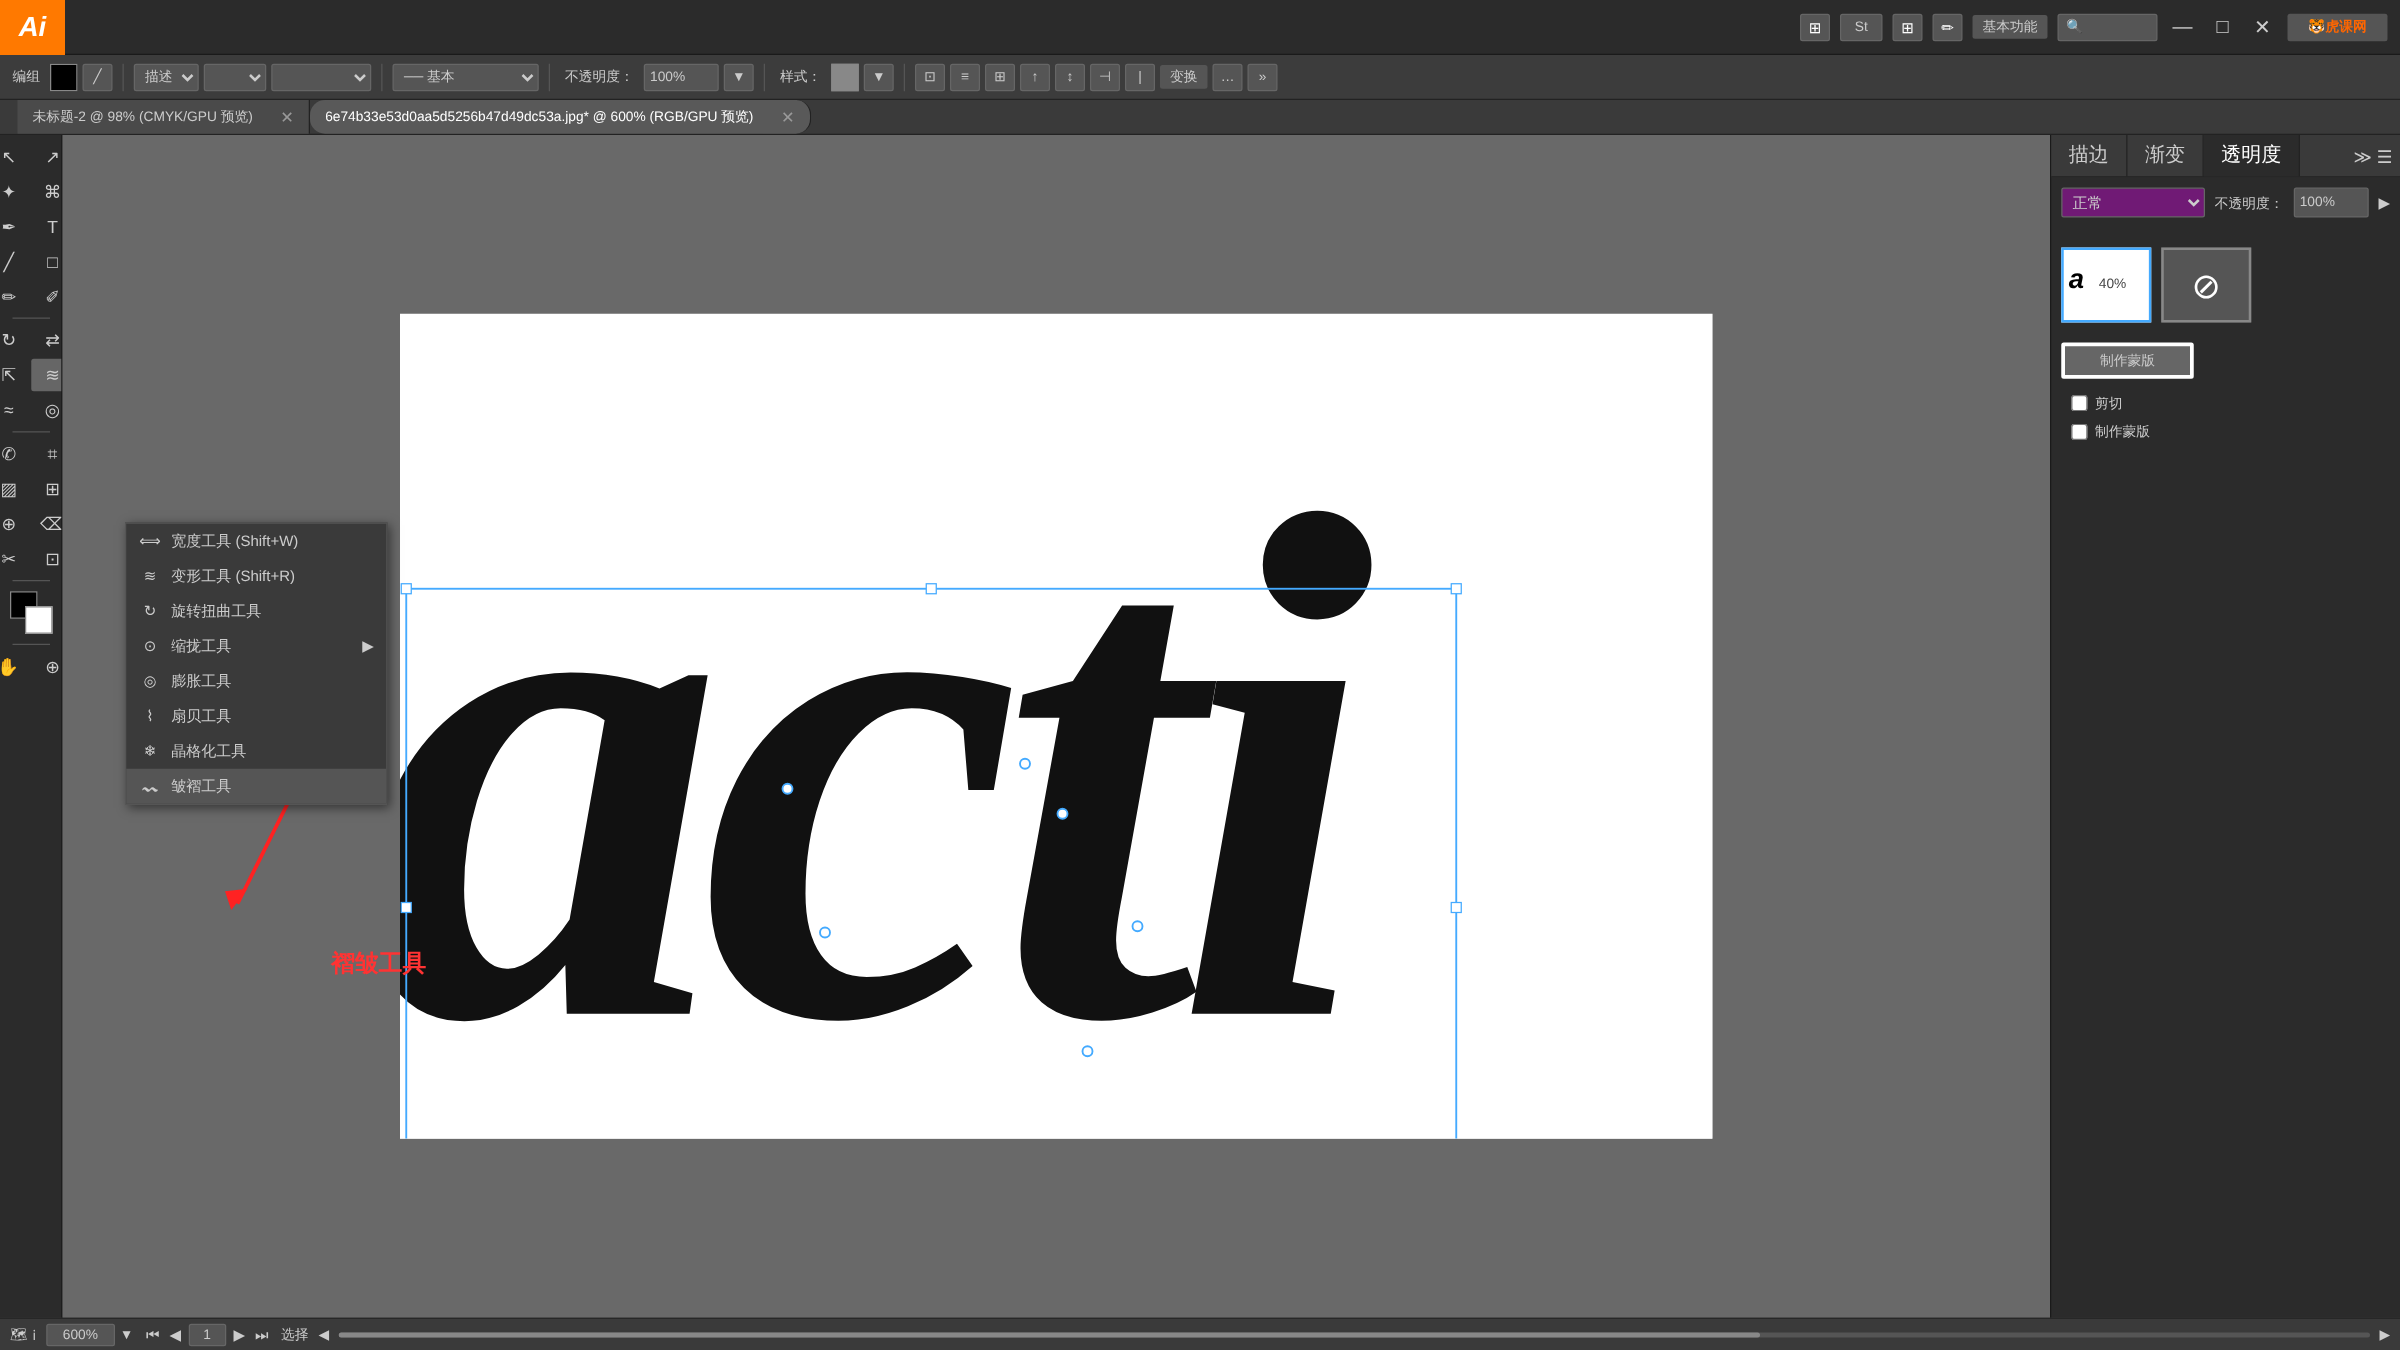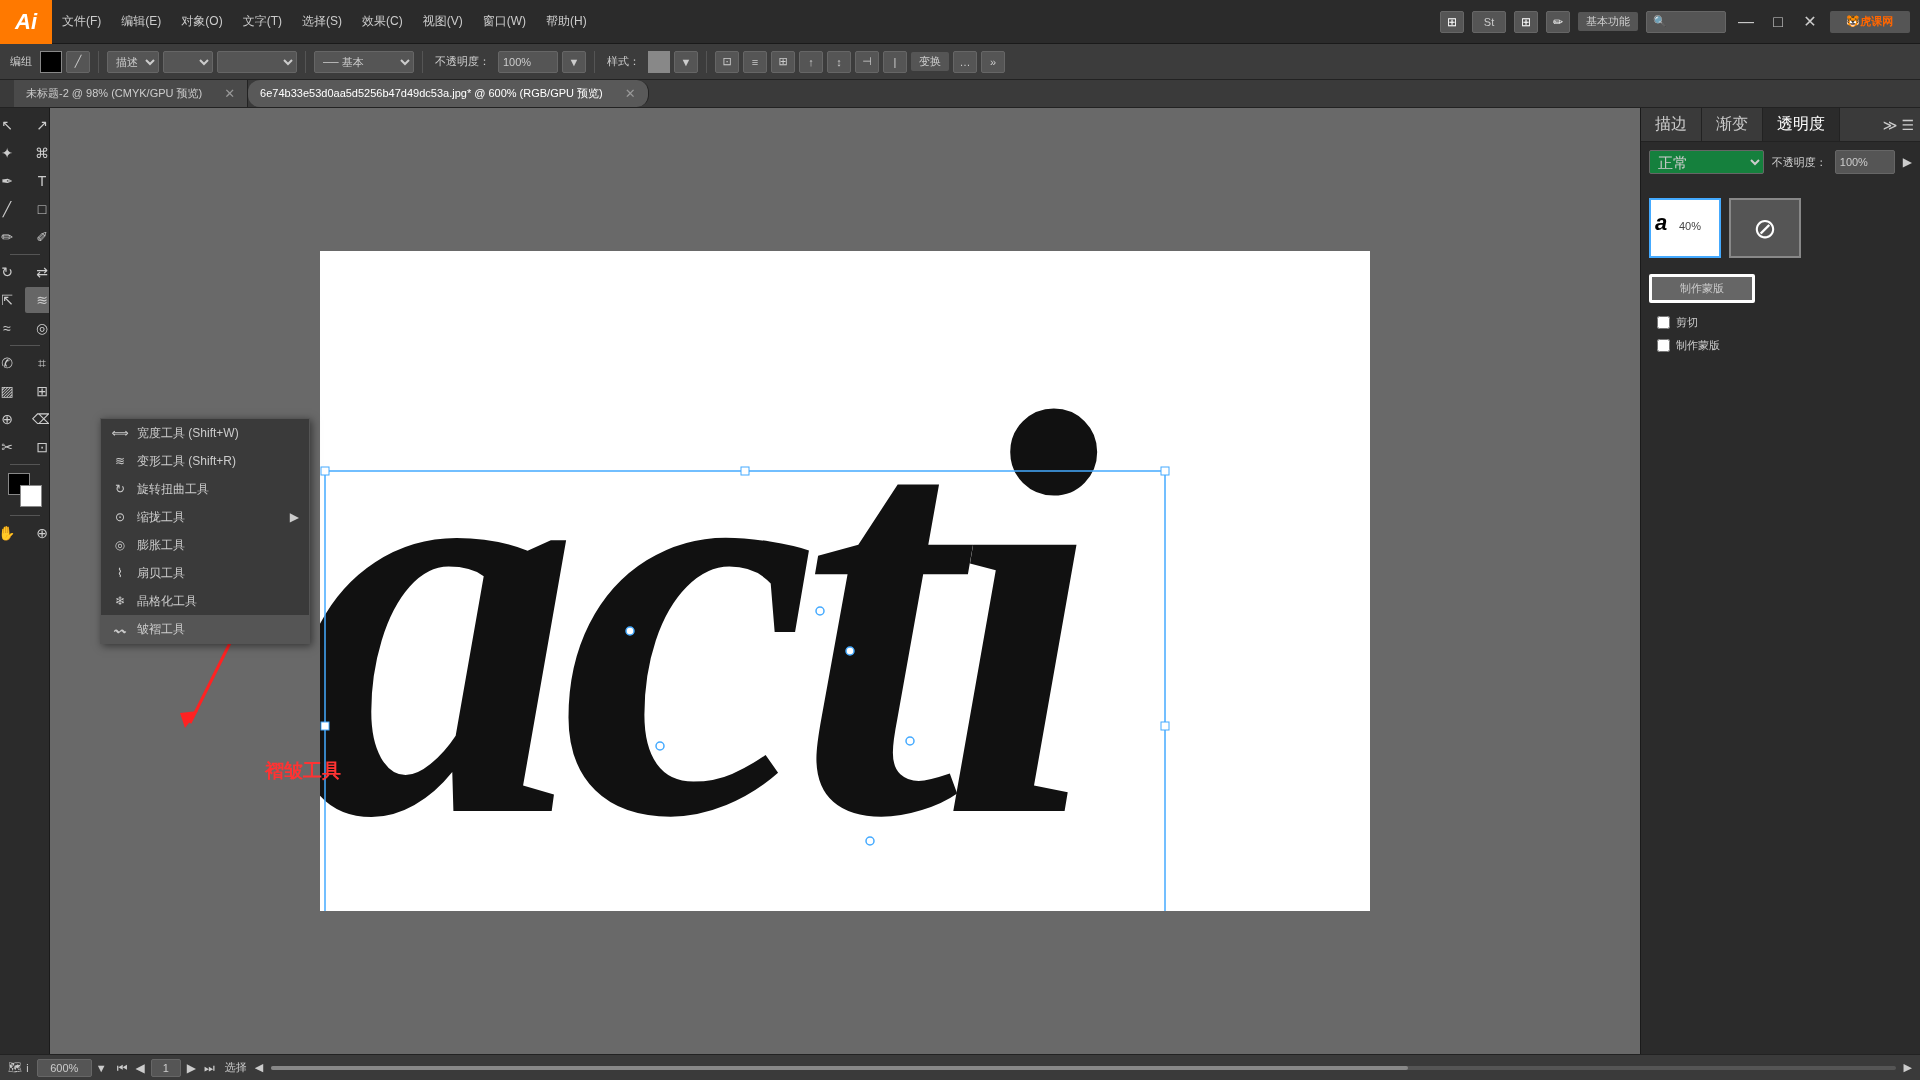--- a/index.html
+++ b/index.html
@@ -117,21 +117,21 @@
       display: flex; background: #3a3a3a; border-bottom: 1px solid #222;
     }
     .panel-tab {
       padding: 6px 14px; font-size: 16px; color: #ccc; cursor: pointer; border-right: 1px solid #222;
     }
     .panel-tab.active { background: #2b2b2b; color: #fff; }
     .panel-section { padding: 8px; }
     .panel-row { display: flex; align-items: center; gap: 8px; margin-bottom: 8px; }
     .panel-label { color: #ccc; font-size: 11px; white-space: nowrap; }
     .panel-select {
-      background: #15803d; border: 1px solid #666; color: #ccc; height: 24px; font-size: 15px;
+      background: #701a75; border: 1px solid #666; color: #ccc; height: 24px; font-size: 12px;
       padding: 0 4px; border-radius: 2px; flex: 1; cursor: pointer;
     }
     .panel-input {
       background: #555; border: 1px solid #666; color: #ccc; height: 24px; font-size: 11px;
       padding: 0 4px; border-radius: 2px; width: 60px;
     }
     .panel-thumbnails { display: flex; gap: 8px; padding: 8px; }
     .panel-thumb {
       width: 72px; height: 60px; background: #fff; border: 2px solid #888; cursor: pointer;
       display: flex; align-items: center; justify-content: center; overflow: hidden;
@@ -160,31 +160,20 @@
     .status-nav-btn { color: #ccc; cursor: pointer; font-size: 12px; padding: 0 2px; }
     .status-center { margin: 0 auto; }
     .status-progress { flex: 1; height: 4px; background: #555; border-radius: 2px; margin: 0 8px; }
     .status-progress-fill { height: 100%; background: #888; border-radius: 2px; width: 70%; }
   </style>
 </head>
 <body>
 
 <div id="menu-bar">
   <div id="app-logo">Ai</div>
-  <div class="menu-items">
-    <div class="menu-item">文件(F)</div>
-    <div class="menu-item">编辑(E)</div>
-    <div class="menu-item">对象(O)</div>
-    <div class="menu-item">文字(T)</div>
-    <div class="menu-item">选择(S)</div>
-    <div class="menu-item">效果(C)</div>
-    <div class="menu-item">视图(V)</div>
-    <div class="menu-item">窗口(W)</div>
-    <div class="menu-item">帮助(H)</div>
-  </div>
   <div class="menu-right">
     <div style="width:24px;height:22px;background:#555;border:1px solid #666;display:flex;align-items:center;justify-content:center;border-radius:2px;cursor:pointer;">⊞</div>
     <div style="width:34px;height:22px;background:#555;border:1px solid #666;display:flex;align-items:center;justify-content:center;border-radius:2px;cursor:pointer;font-size:11px;color:#ccc;">St</div>
     <div style="width:24px;height:22px;background:#555;border:1px solid #666;display:flex;align-items:center;justify-content:center;border-radius:2px;cursor:pointer;">⊞</div>
     <div style="width:24px;height:22px;background:#555;border:1px solid #666;display:flex;align-items:center;justify-content:center;border-radius:2px;cursor:pointer;">✏</div>
     <div class="menu-right-btn">基本功能</div>
     <div style="width:80px;height:22px;background:#555;border:1px solid #666;display:flex;align-items:center;padding:0 6px;border-radius:2px;color:#ccc;font-size:11px;">🔍</div>
     <div style="width:24px;height:22px;display:flex;align-items:center;justify-content:center;cursor:pointer;font-size:16px;color:#ccc;">—</div>
     <div style="width:24px;height:22px;display:flex;align-items:center;justify-content:center;cursor:pointer;font-size:16px;color:#ccc;">□</div>
     <div style="width:24px;height:22px;display:flex;align-items:center;justify-content:center;cursor:pointer;font-size:16px;color:#ccc;">✕</div>
@@ -202,21 +191,21 @@
   <select class="toolbar-select">
     <option>描述</option>
   </select>
   <select class="toolbar-select" style="width:50px;">
     <option></option>
   </select>
   <select class="toolbar-select" style="width:80px;">
     <option></option>
   </select>
   <div class="toolbar-sep"></div>
-  <select class="toolbar-select" style="width:100px;">
+  <select class="toolbar-select" style="width:117px;">
     <option>── 基本</option>
   </select>
   <div class="toolbar-sep"></div>
   <div class="toolbar-label">不透明度：</div>
   <input class="toolbar-input" value="100%" style="">
   <div class="toolbar-icon-btn">▼</div>
   <div class="toolbar-sep"></div>
   <div class="toolbar-label">样式：</div>
   <div class="toolbar-swatch" style="background:#888;"></div>
   <div class="toolbar-icon-btn">▼</div>

